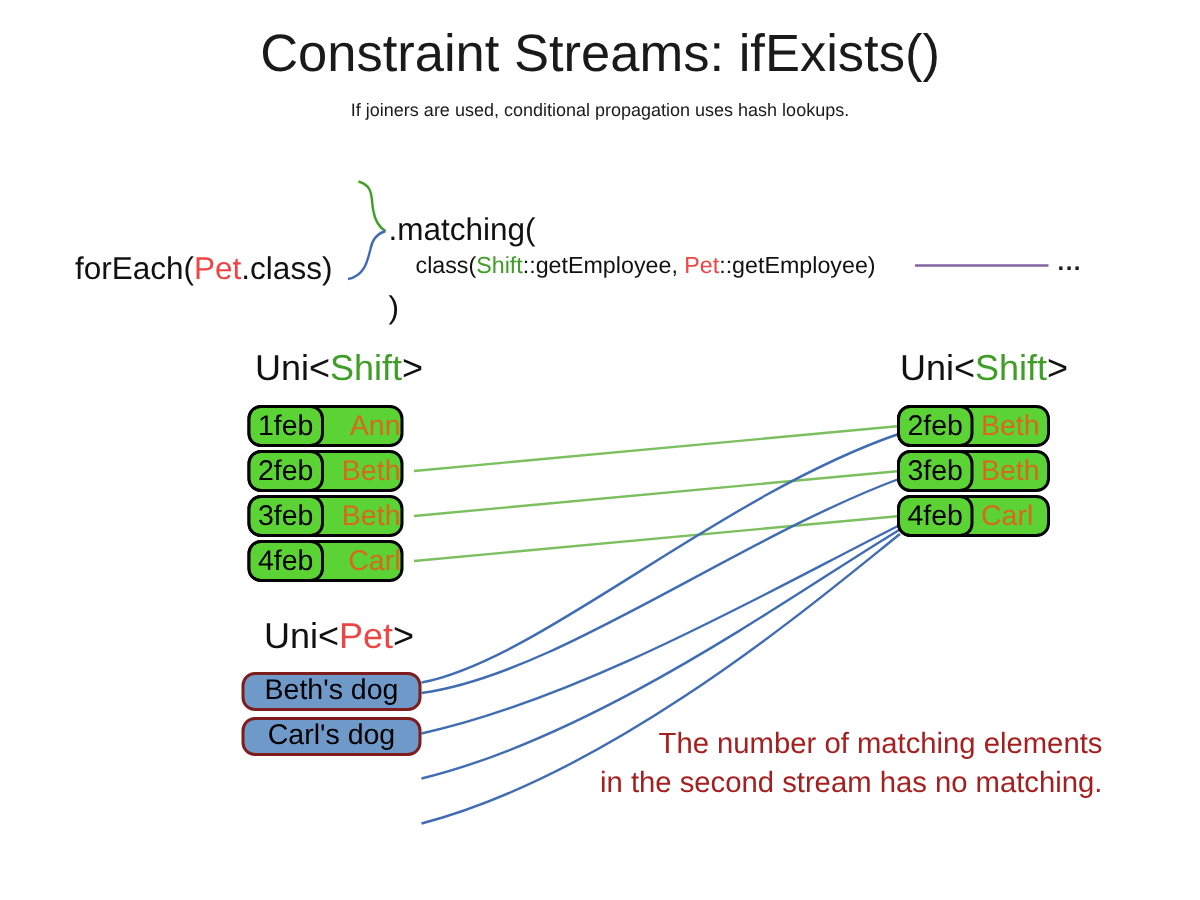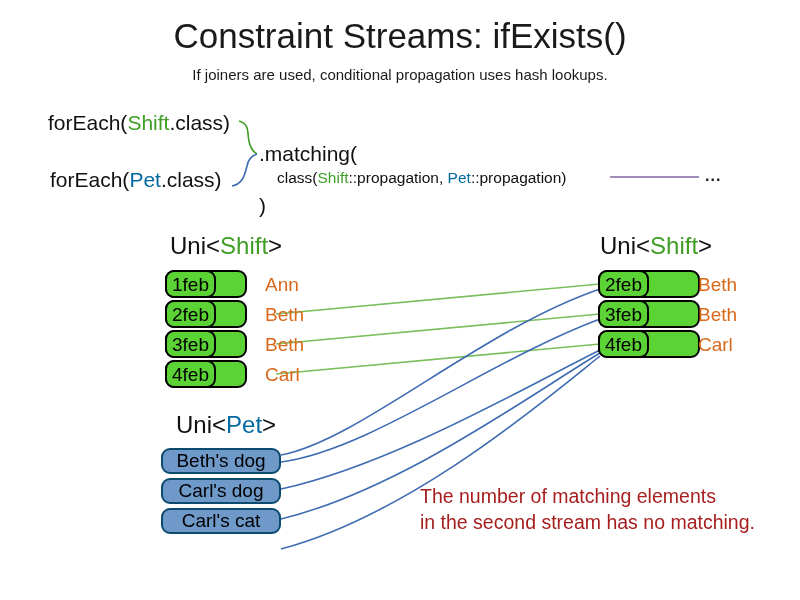--- a/index.html
+++ b/index.html
@@ -7,56 +7,56 @@
   .slide {
     position:relative; width:800px; height:600px; background:#ffffff;
     font-family:"Liberation Sans", sans-serif; overflow:hidden; color:#111;text-decoration:underline;
   }
   .title {
     position:absolute; top:16px; left:0; width:800px; text-align:center;
     font-size:35px; color:#1a1a1a;
   }
   .subtitle {
     position:absolute; top:66px; left:0; width:800px; text-align:center;
-    font-size:15px; color:#1a1a1a;
+    font-size:12px; color:#1a1a1a;
   }
   svg.connectors { position:absolute; top:0; left:0; z-index:1; }
   .layer { position:absolute; z-index:2; }
 
   
   .code-big { font-size:21px; white-space:nowrap; }
   .code-small { font-size:15.5px; white-space:nowrap; }
   .c-green { color:#3f9e25; }
-  .c-blue  { color:#0369a1; }
+  .c-blue  { color:#ef4444; }
   .ellipsis { font-size:16px; font-weight:bold; letter-spacing:1px; color:#1a1a1a; }
 
   
   .tbl-header { font-size:24px; white-space:nowrap; }
 
   
   .shift-table { }
   .srow {
     display:flex; align-items:center; height:28px; margin-bottom:2px;
     border:2px solid #000; border-radius:9px; background:#5cd335;
     font-size:19px; line-height:1;
   }
   .srow .date {
     display:flex; align-items:center; justify-content:center;
     height:28px; margin:-2px 0 -2px -2px; padding:0 5px;
     border:2px solid #000; border-radius:9px; background:#5cd335; color:#000;
   }
-  .srow .name { padding-left:5px; color:#d9681a;margin-left:44px; }
-  .left-table .srow { width:82px;justify-content:space-between; }
+  .srow .name { padding-left:5px; color:#d9681a; }
+  .left-table .srow { width:104px;justify-content:space-between; }
   .right-table .srow { width:102px; }
 
   
   .pet-box {
     display:flex; align-items:center; justify-content:center;
     width:120px; height:26px; margin-bottom:4px;
-    border:2px solid #0c4a6e; border-radius:9px; background:#6e99c9;
+    border:2px solid #7f1d1d; border-radius:9px; background:#6e99c9;
     font-size:19px; color:#000;
   }
 
   
   .note { font-size:19.5px; line-height:26px; color:#a61e1e; white-space:nowrap; }
 </style>
 </head>
 <body>
 
 <div class="slide">
@@ -75,29 +75,26 @@
     <path d="M276,344 L600,314" fill="none" stroke="#7bbf5e" stroke-width="1.6"></path>
     <path d="M276,374 L600,344" fill="none" stroke="#7bbf5e" stroke-width="1.6"></path>
 
     <path d="M281,455 C360,440 480,330 600,289" fill="none" stroke="#3f6cb2" stroke-width="1.6"></path>
     <path d="M281,462 C370,450 490,360 600,319" fill="none" stroke="#3f6cb2" stroke-width="1.6"></path>
     <path d="M281,489 C390,465 520,390 600,350" fill="none" stroke="#3f6cb2" stroke-width="1.6"></path>
     <path d="M281,519 C400,490 530,395 600,353" fill="none" stroke="#3f6cb2" stroke-width="1.6"></path>
     <path d="M281,549 C410,515 545,400 600,356" fill="none" stroke="#3f6cb2" stroke-width="1.6"></path>
   </svg>
 
-  <div class="layer code-big" style="left:48px; top:111px;">
-    <span>forEach(</span><span class="c-green">Shift</span><span>.class)</span>
-  </div>
   <div class="layer code-big" style="left:50px; top:168px;">
     <span>forEach(</span><span class="c-blue">Pet</span><span>.class)</span>
   </div>
   <div class="layer code-big" style="left:259px; top:142px;">.matching(</div>
   <div class="layer code-small" style="left:277px; top:169px;">
-    <span>class(</span><span class="c-green">Shift</span><span>::propagation, </span><span class="c-blue">Pet</span><span>::propagation)</span>
+    <span>class(</span><span class="c-green">Shift</span><span>::getEmployee, </span><span class="c-blue">Pet</span><span>::getEmployee)</span>
   </div>
   <div class="layer code-big" style="left:259px; top:194px;">)</div>
   <div class="layer ellipsis" style="left:705px; top:167px;">...</div>
 
   <div class="layer tbl-header" style="left:170px; top:232px;">
     <span>Uni&lt;</span><span class="c-green">Shift</span><span>&gt;</span>
   </div>
   <div class="layer shift-table left-table" style="left:165px; top:270px;">
     <div class="srow">
       <span class="date">1feb</span>
@@ -134,21 +131,20 @@
       <span class="name">Carl</span>
     </div>
   </div>
 
   <div class="layer tbl-header" style="left:176px; top:411px;">
     <span>Uni&lt;</span><span class="c-blue">Pet</span><span>&gt;</span>
   </div>
   <div class="layer" style="left:161px; top:448px;">
     <div class="pet-box">Beth's dog</div>
     <div class="pet-box">Carl's dog</div>
-    <div class="pet-box">Carl's cat</div>
   </div>
 
-  <div class="layer note" style="left:420px; top:483px;">
+  <div class="layer note" style="left:400px; top:483px;text-align:right;">
     <div>The number of matching elements</div>
     <div>in the second stream has no matching.</div>
   </div>
 
 </div>
 
 </body></html>

